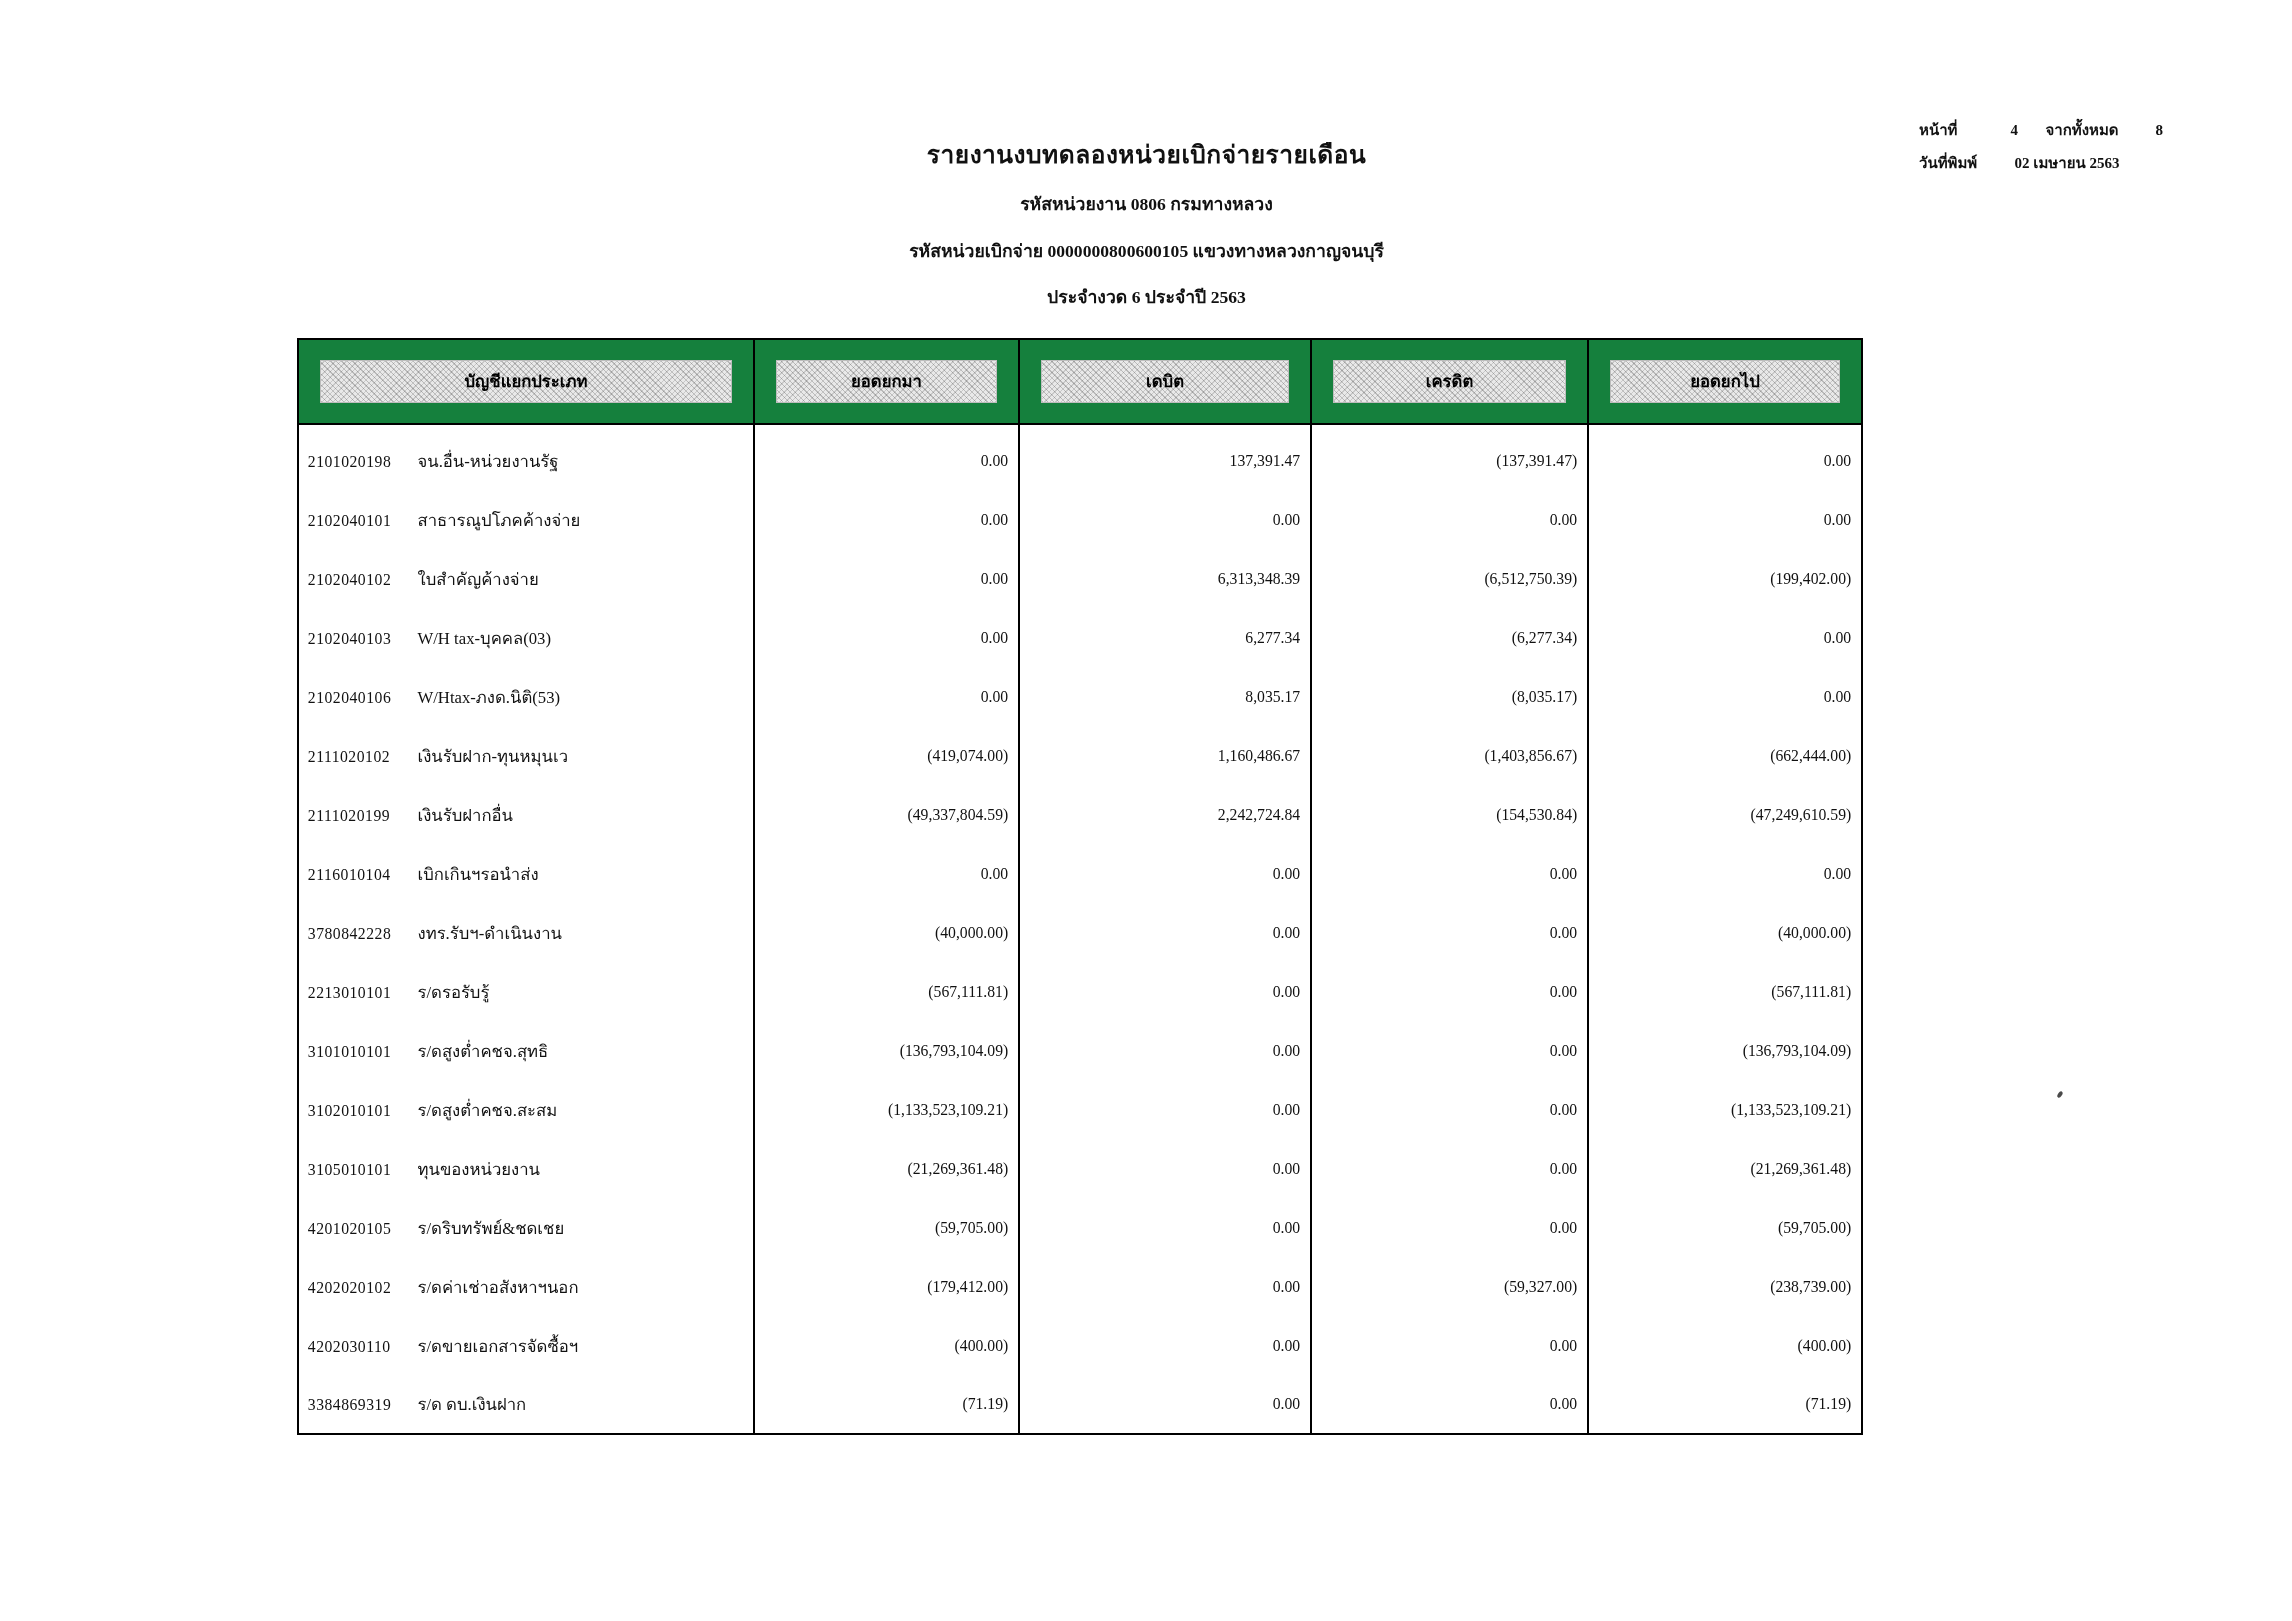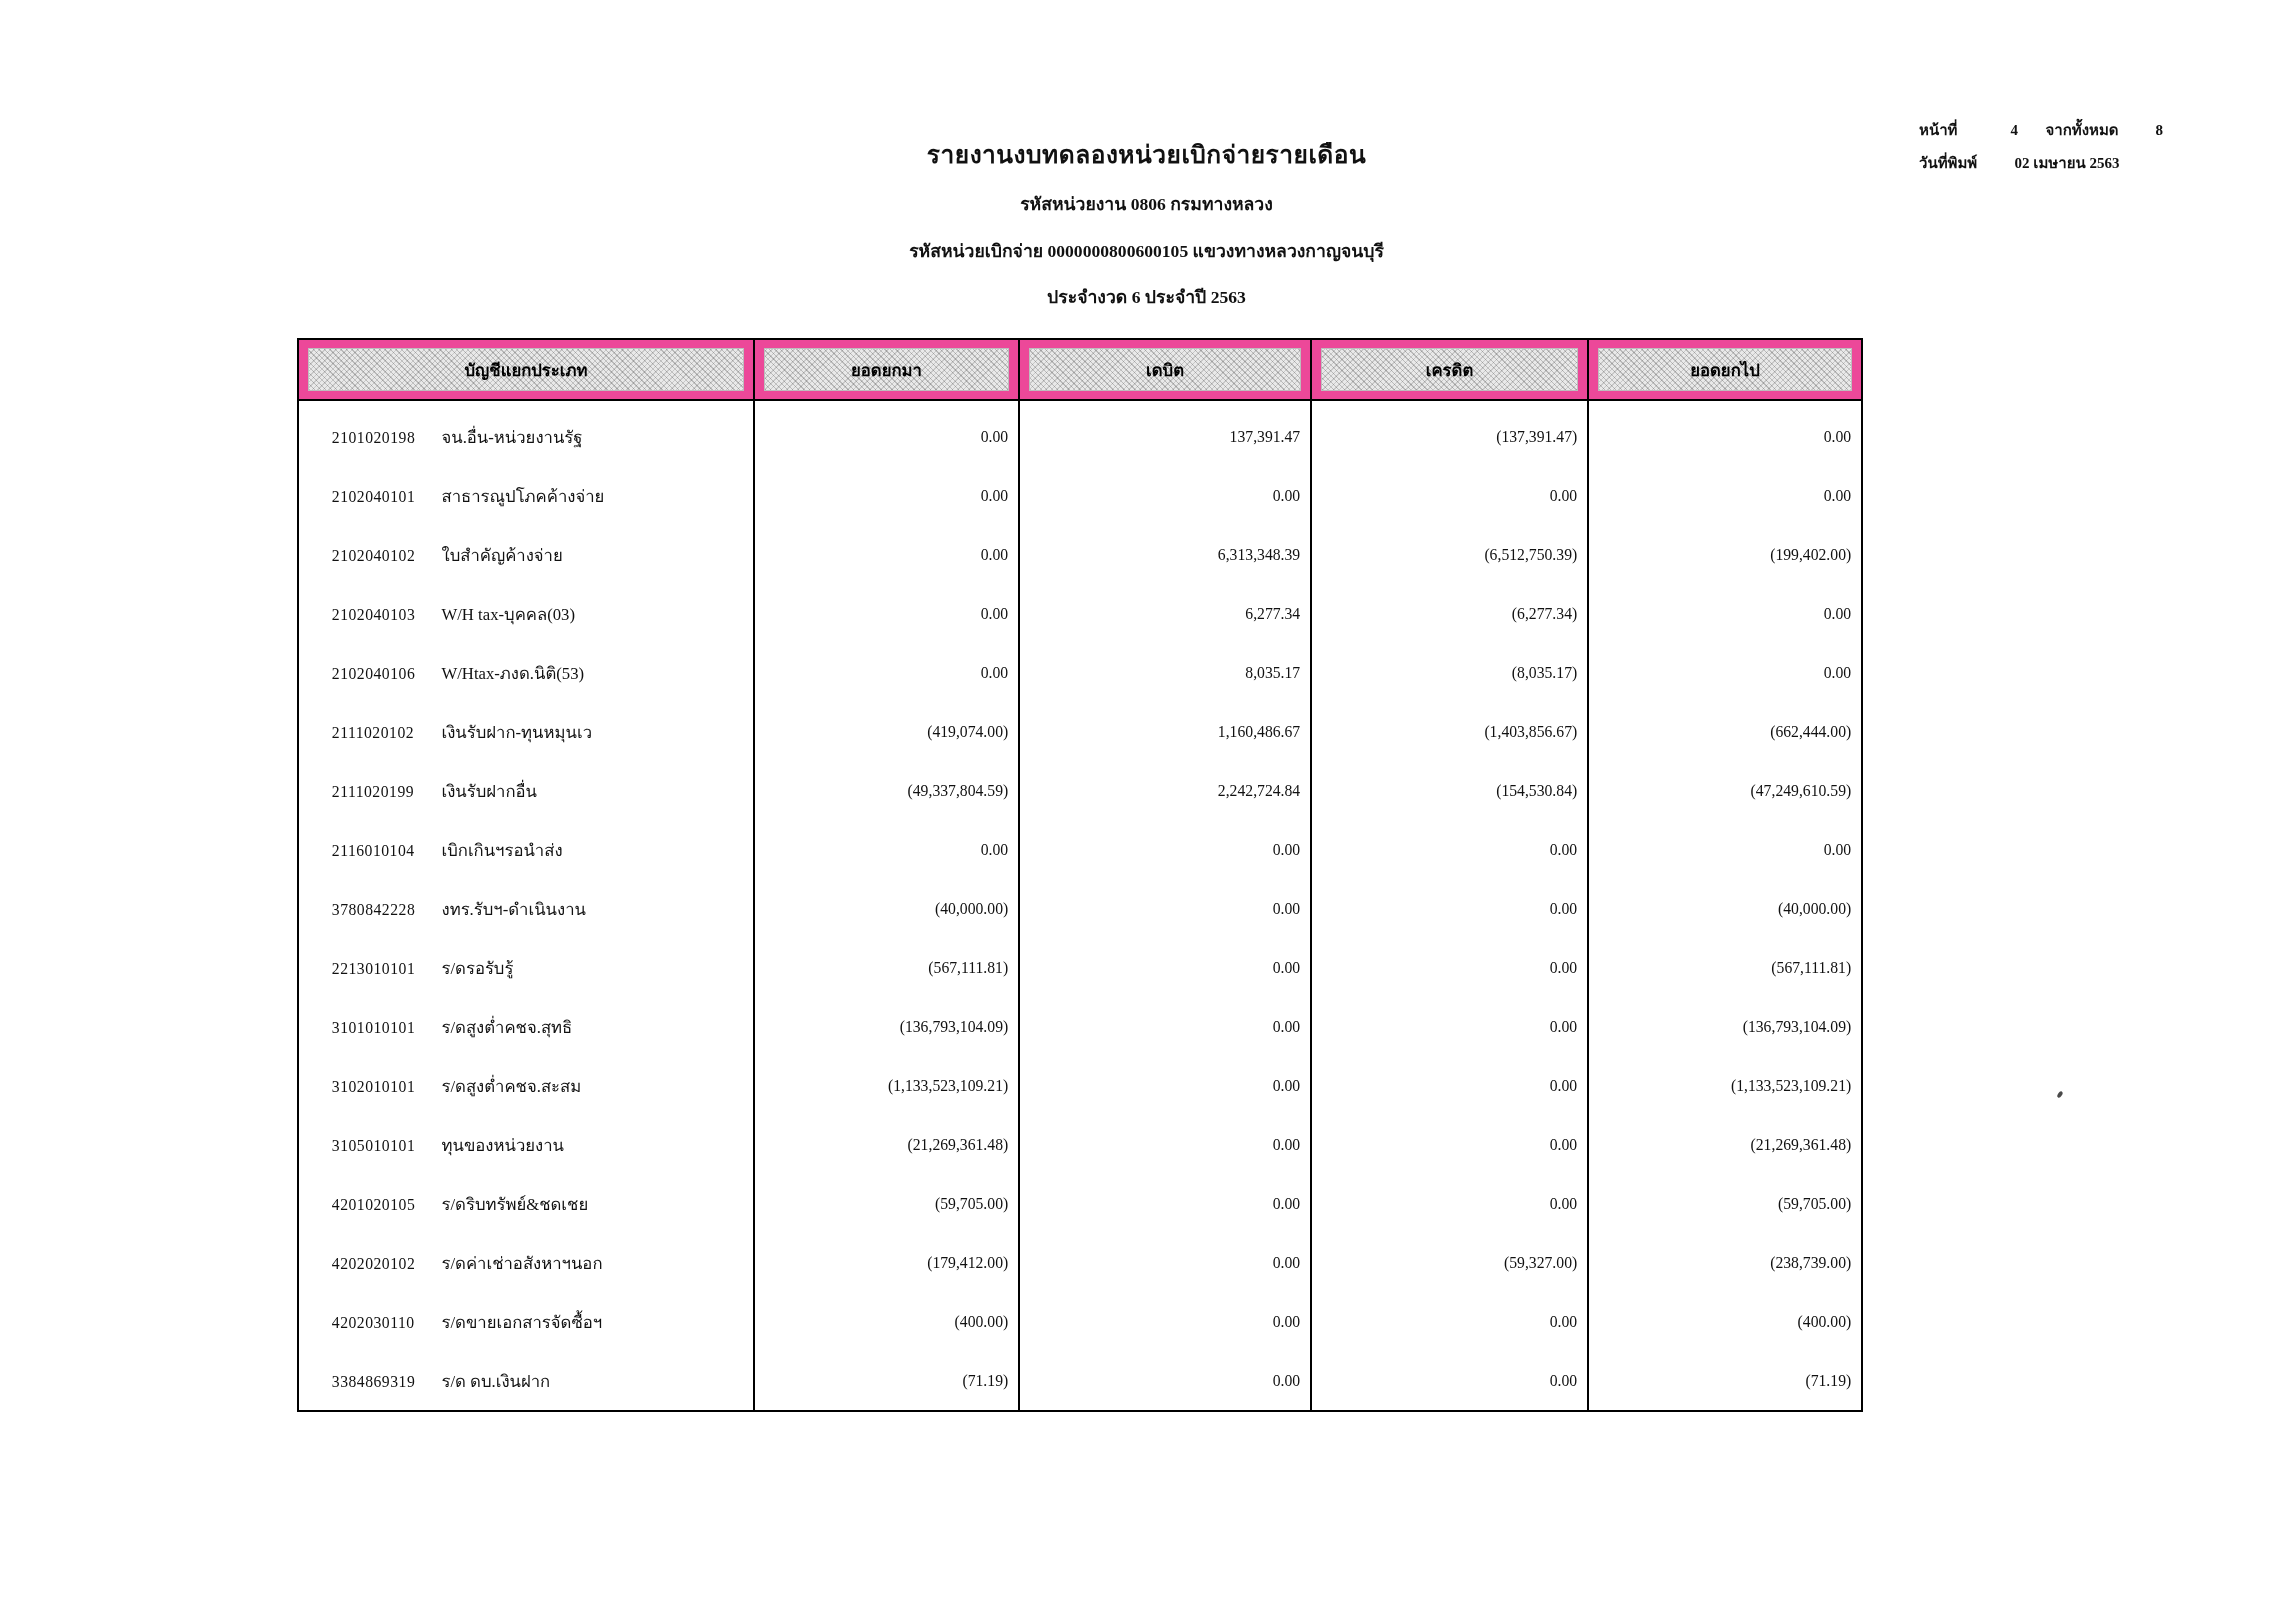--- a/index.html
+++ b/index.html
@@ -43,36 +43,36 @@
   table.tb {
     position: absolute; left: 297px; top: 338px;
     width: 1564px;
     border-collapse: collapse; table-layout: fixed;
     border: 2.9px solid #000;
   }
   table.tb th, table.tb td { border-left: 2px solid #000; border-right: 2px solid #000; }
   table.tb thead th {
     border-bottom: 2px solid #000;
     border-top: 2.9px solid #000;
-    height: 61px; padding: 0; vertical-align: middle;
-    background: #ec4899;
+    height: 61px; padding: 12px; vertical-align: middle;
+    background: #15803d;
   }
   .hatch {
     margin: 7.8px 8.8px; height: 43px;
     display: flex; align-items: center; justify-content: center;
     font-size: 16.7px; font-weight: bold; color: #000;
     background-color: #e9e9e9;
     background-image:
       repeating-linear-gradient(45deg,  rgba(0,0,0,0.20) 0 1px, transparent 1px 3.9px),
       repeating-linear-gradient(-45deg, rgba(0,0,0,0.14) 0 1px, transparent 1px 3.9px);
     border: 1px solid #bdbdbd;
   }
   table.tb tbody td { height: 59px; vertical-align: middle; font-size: 15.7px; }
   table.tb tbody tr.spacer td { height: 7.8px; }
-  td.acct { white-space: nowrap; padding-left: 24px; }
+  td.acct { white-space: nowrap; }
   .code { display: inline-block; width: 96px; margin-left: 8.8px; letter-spacing: 0.5px; font-size: 15.7px; }
   .acc-name { margin-left: 13.7px; font-size: 16.7px; }
   td.num { text-align: right; padding-right: 9.8px; font-variant-numeric: tabular-nums; }
 
   
   .speck {
     position: absolute; left: 2058px; top: 1091px;
     width: 3.9px; height: 6.9px; background: #4a4a4a;
     border-radius: 50%; transform: rotate(35deg);
   }

